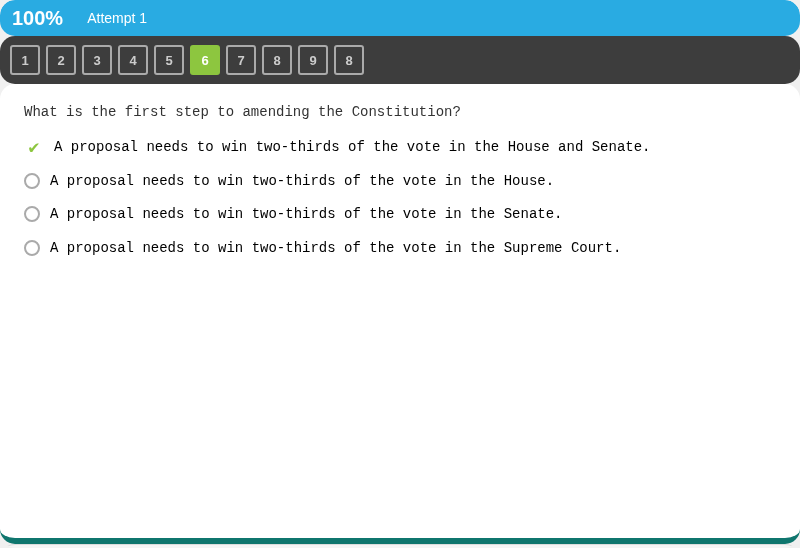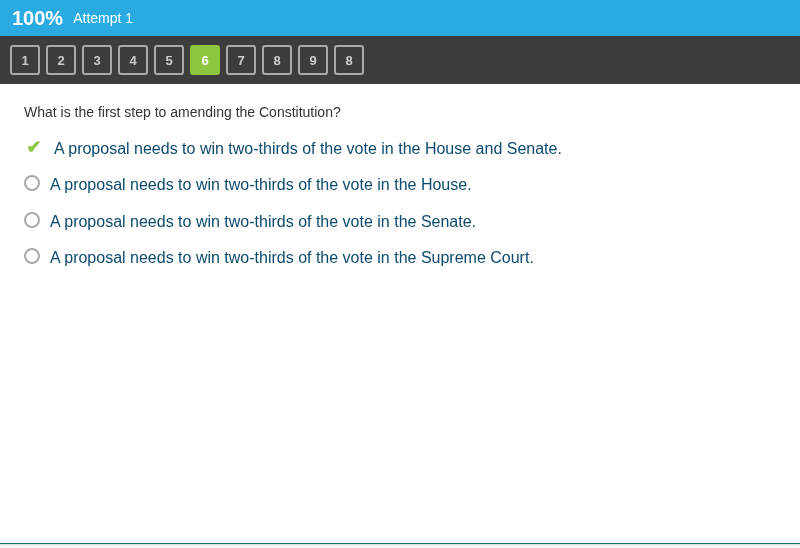--- a/index.html
+++ b/index.html
@@ -1,15 +1,15 @@
 <!DOCTYPE html>
 <html><head>
   <meta charset="utf-8">
   <style>
-    * { box-sizing: border-box; margin: 0; padding: 0; }
+    * { box-sizing: border-box; margin: 0; padding: 0; border-radius: 15px; }
     body {
       font-family: Arial, sans-serif;
       font-size: 14px;
       background: #f0f0f0;
       width: 800px;
       height: 548px;
       overflow: hidden;
     }
 
     
@@ -21,21 +21,21 @@
       padding: 0 12px;
     }
     .score-percent {
       font-size: 20px;
       font-weight: bold;
       color: white;
     }
     .attempt-label {
       font-size: 14px;
       color: white;
-      margin-left: 10px;
+      margin-left: 24px;
     }
 
     
     .nav-bar {
       background: #3d3d3d;
       height: 48px;
       display: flex;
       align-items: center;
       padding: 0 10px;
       gap: 6px;
@@ -58,21 +58,22 @@
       background: #8dc63f;
       border-color: #8dc63f;
       color: white;
     }
 
     
     .main-content {
       background: white;
       padding: 20px 24px;
       min-height: 460px;
-      border-bottom: 1px solid #0f766e;
+      border-bottom: 6px solid #0f766e;
+      font-family: Liberation Mono, monospace;
     }
 
     .question-text {
       font-size: 14px;
       color: #333;
       margin-bottom: 18px;
     }
 
     .answer-option {
       display: flex;
@@ -98,22 +99,22 @@
       margin-top: -1px;
       display: flex;
       align-items: center;
       justify-content: center;
       color: #8dc63f;
       font-size: 18px;
       font-weight: bold;
     }
 
     .answer-text {
-      font-size: 16px;
-      color: #0c4a6e;
+      font-size: 14px;
+      color: #000000;
       line-height: 1.4;
     }
 
     
     .footer-bar {
       background: #f5f5f5;
       border-top: 1px solid #ddd;
       height: 42px;
       display: flex;
       align-items: center;

